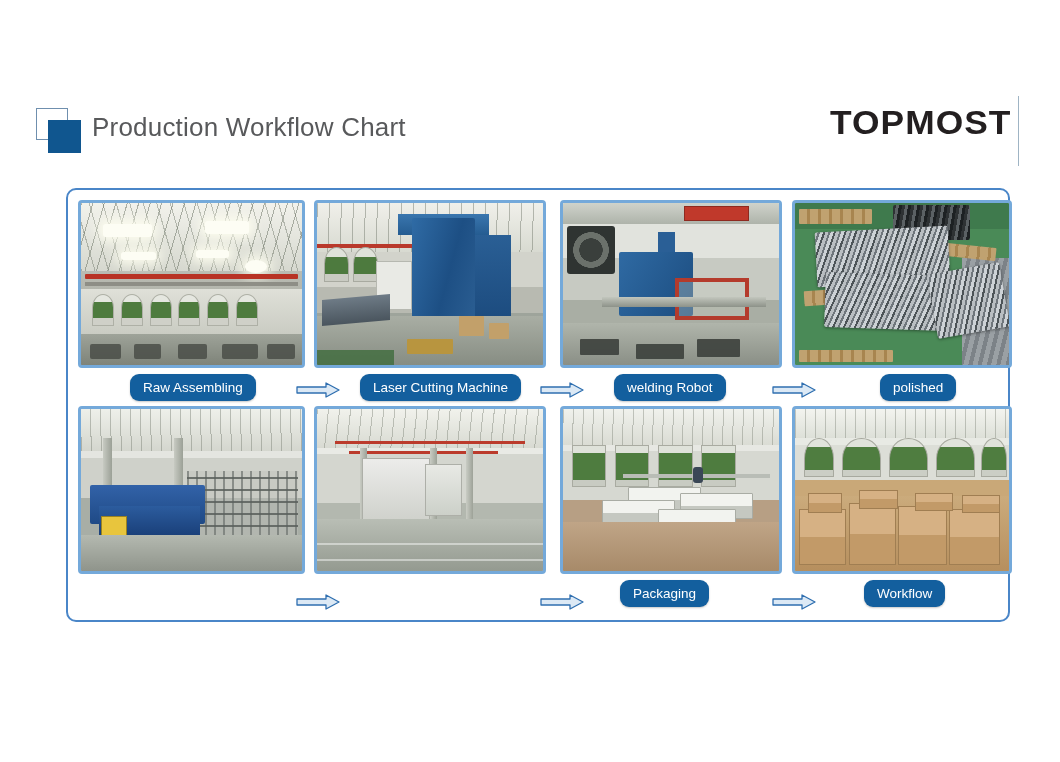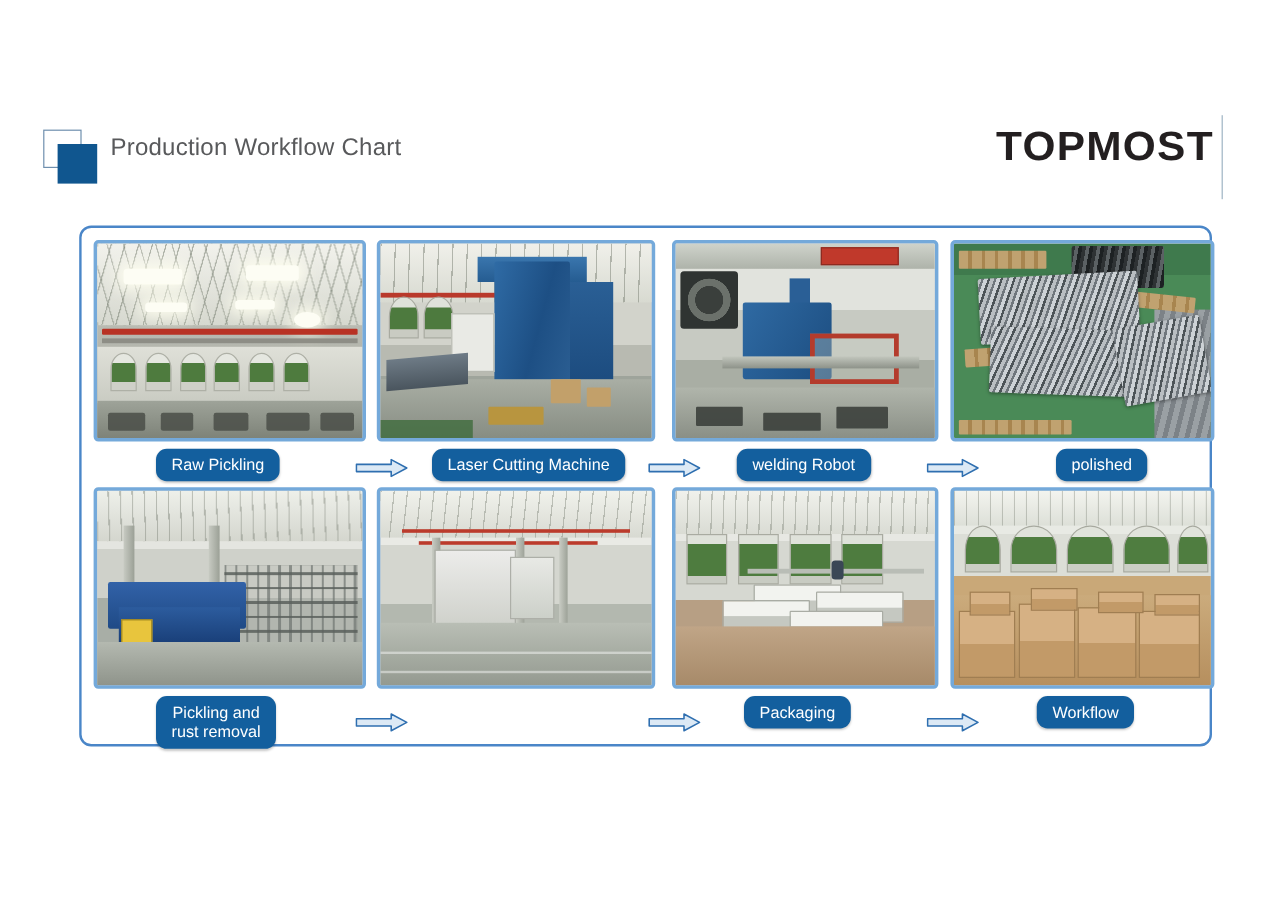--- a/index.html
+++ b/index.html
@@ -40,21 +40,21 @@
   #logo-mark .sq-fill {
     position: absolute;
     left: 12px; top: 12px;
     width: 33px; height: 33px;
     background: #10568f;
   }
   #page-title {
     position: absolute;
     left: 92px;
     top: 112px;
-    font-size: 20px;
+    font-size: 26px;
     color: #58595b;
     letter-spacing: 0.2px;
     white-space: nowrap;
   }
   #brand-logo {
     position: absolute;
     right: 48px;
     top: 103px;
     font-size: 34px;
     font-weight: bold;
@@ -498,21 +498,21 @@
         <div class="win" style="left:57%;width:10%;"></div>
         <div class="win" style="left:70%;width:10%;"></div>
         <div class="floorstuff"></div>
         <div class="pile" style="left:4%;width:14%;"></div>
         <div class="pile" style="left:24%;width:12%;"></div>
         <div class="pile" style="left:44%;width:13%;"></div>
         <div class="pile" style="left:64%;width:16%;"></div>
         <div class="pile" style="left:84%;width:13%;"></div>
       </div>
     </div>
-    <div class="step-label lbl-r0" style="left:62px;">Raw Pickling</div>
+    <div class="step-label lbl-r0" style="left:62px;">Raw Assembling</div>
 
     <div class="arrow" style="left:228px;top:182px;">
       <svg width="44" height="16" viewBox="0 0 44 16">
         <path d="M1 5 H30 V1 L43 8 L30 15 V11 H1 Z" fill="#dce9f5" stroke="#2f6fb0" stroke-width="1.3" stroke-linejoin="round"></path>
       </svg>
     </div>
 
     <div class="photo col-1">
       <div class="scene scene-laser">
         <div class="lsroof"></div>
@@ -585,22 +585,20 @@
         <div class="roof"></div>
         <div class="col" style="left:10%;"></div>
         <div class="col" style="left:42%;"></div>
         <div class="rack"></div>
         <div class="bluetank"></div>
         <div class="bluetank2"></div>
         <div class="yellowsign"></div>
         <div class="floor"></div>
       </div>
     </div>
-    <div class="step-label lbl-r1 lbl-two-line" style="left:62px;">Pickling and
-rust removal</div>
 
     <div class="arrow" style="left:228px;top:188px;">
       <svg width="44" height="16" viewBox="0 0 44 16">
         <path d="M1 5 H30 V1 L43 8 L30 15 V11 H1 Z" fill="#dce9f5" stroke="#2f6fb0" stroke-width="1.3" stroke-linejoin="round"></path>
       </svg>
     </div>
 
     <div class="photo col-1">
       <div class="scene scene-powder">
         <div class="roof"></div>

